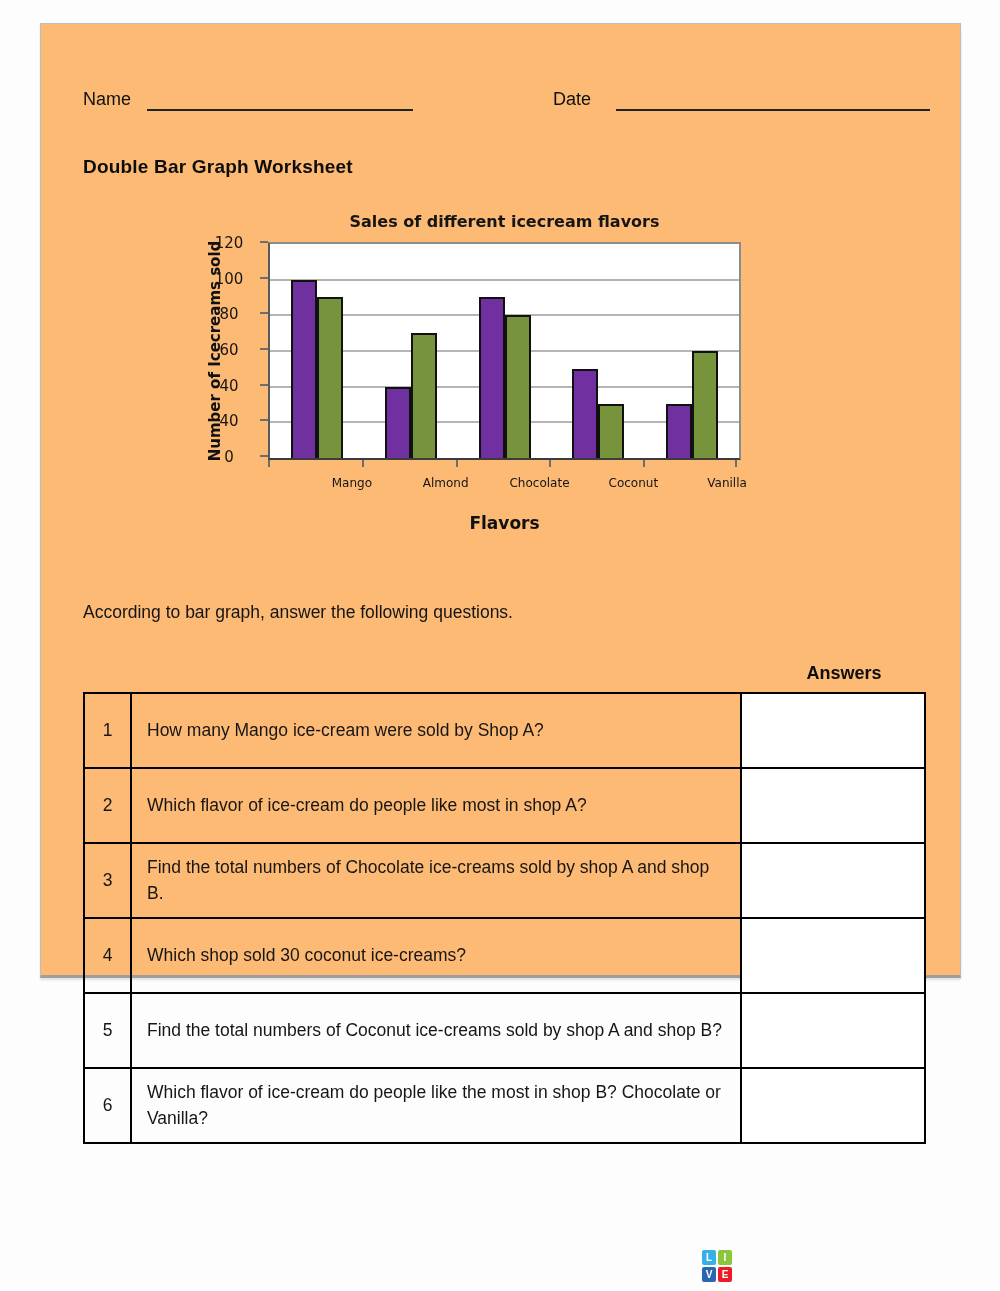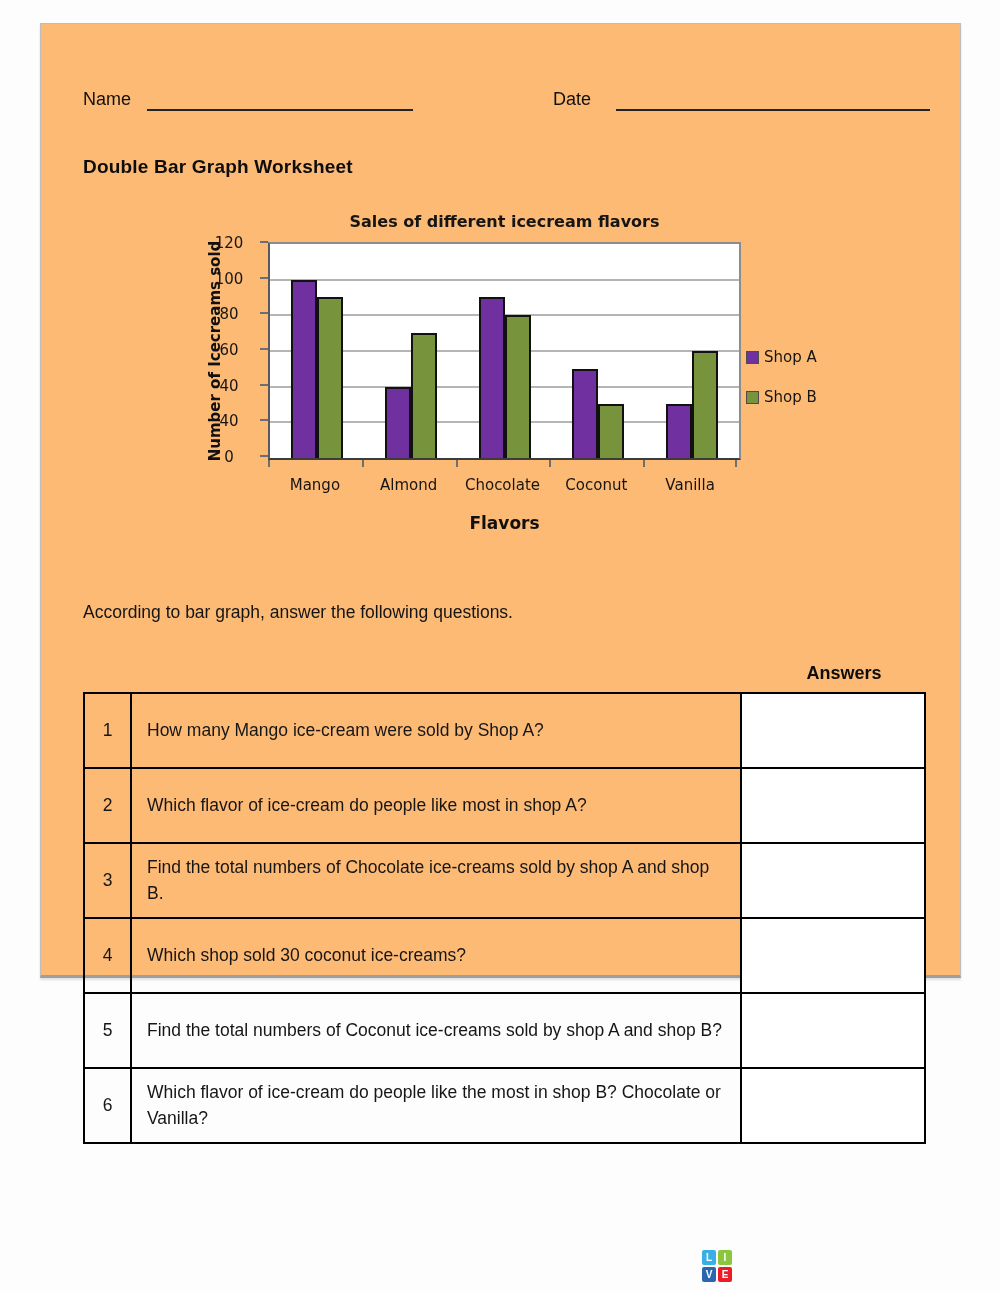--- a/index.html
+++ b/index.html
@@ -35,21 +35,21 @@
   .gridline { position:absolute; left:0; width:100%; height:2px; background:#b5b5b5; }
   .bar-group { position:absolute; bottom:0; display:flex; align-items:flex-end; }
   .bar { width:26px; border:2px solid #111; border-bottom:none; }
   .y-ticks { position:absolute; left:162px; top:216px; width:52px; height:218px; }
   .y-tick-label { position:absolute; right:0; width:52px; text-align:center; font-size:15px; color:#161616; }
   .y-tickmarks { position:absolute; left:219px; top:216px; width:8px; height:222px; }
   .y-tickmark { position:absolute; left:0; width:8px; height:2px; background:#6e6e6e; }
   .x-tickmarks { position:absolute; left:227px; top:436px; width:473px; height:8px; }
   .x-tickmark { position:absolute; top:0; width:2px; height:7px; background:#6e6e6e; }
   .x-labels { position:absolute; left:227px; top:452px; width:473px; height:22px; }
-  .x-label { position:absolute; transform:translateX(-50%); font-size:15px; color:#151515; white-space:nowrap; }
+  .x-label { position:absolute; transform:translateX(-50%); font-size:12px; color:#151515; white-space:nowrap;margin-left:37px; }
   .ylabel { position:absolute; left:174px; top:327px; transform:translate(-50%,-50%) rotate(-90deg); font-size:15px; font-weight:700; white-space:nowrap; color:#111; }
   .xlabel { position:absolute; left:227px; top:489px; width:473px; text-align:center; font-size:17px; font-weight:700; color:#111; }
   .legend { position:absolute; left:705px; top:218px; width:130px; height:218px; }
   .legend-item { position:absolute; left:0; display:flex; align-items:center; gap:5px; }
   .legend-swatch { width:13px; height:13px; border:1.5px solid #4c4c4c; flex:none; }
   .legend-label { font-size:15px; color:#151515; white-space:nowrap; }
 
   
   .instruction { position:absolute; left:42px; top:578px; font-size:17.5px; color:#141414; }
   .answers-header { position:absolute; left:690px; top:639px; width:226px; text-align:center; font-size:18px; font-weight:700; color:#0d0d0d; }
@@ -137,30 +137,20 @@
           <div class="x-tickmark" style="left: 467px;"></div>
         </div>
       <div class="x-labels">
           <span class="x-label" style="left: 46.9px;">Mango</span>
           <span class="x-label" style="left: 140.7px;">Almond</span>
           <span class="x-label" style="left: 234.5px;">Chocolate</span>
           <span class="x-label" style="left: 328.3px;">Coconut</span>
           <span class="x-label" style="left: 422.1px;">Vanilla</span>
         </div>
       <div class="xlabel">Flavors</div>
-      <div class="legend">
-          <div class="legend-item" style="top: 106px;">
-            <span class="legend-swatch" style="background: rgb(112, 48, 160);"></span>
-            <span class="legend-label">Shop A</span>
-          </div>
-          <div class="legend-item" style="top: 146px;">
-            <span class="legend-swatch" style="background: rgb(119, 147, 60);"></span>
-            <span class="legend-label">Shop B</span>
-          </div>
-        </div>
     </div>
 
     <div class="instruction">According to bar graph, answer the following questions.</div>
     <div class="answers-header">Answers</div>
 
     <table class="qtable">
       <tbody>
           <tr>
             <td class="td-num">1</td>
             <td class="td-q">How many Mango ice-cream were sold by Shop A?</td>

